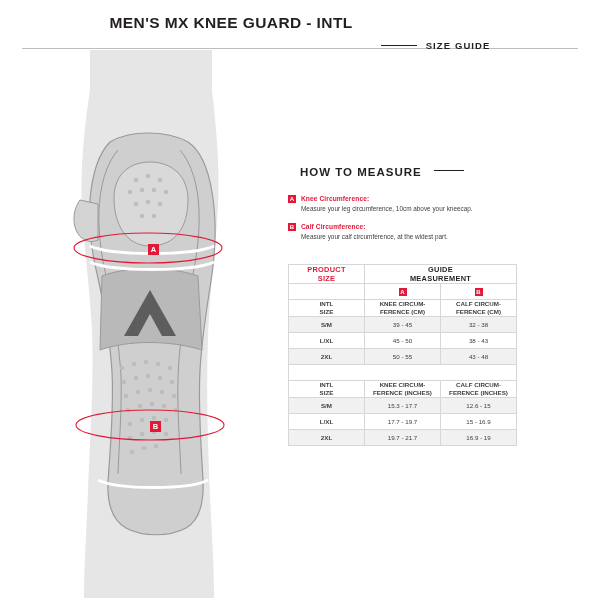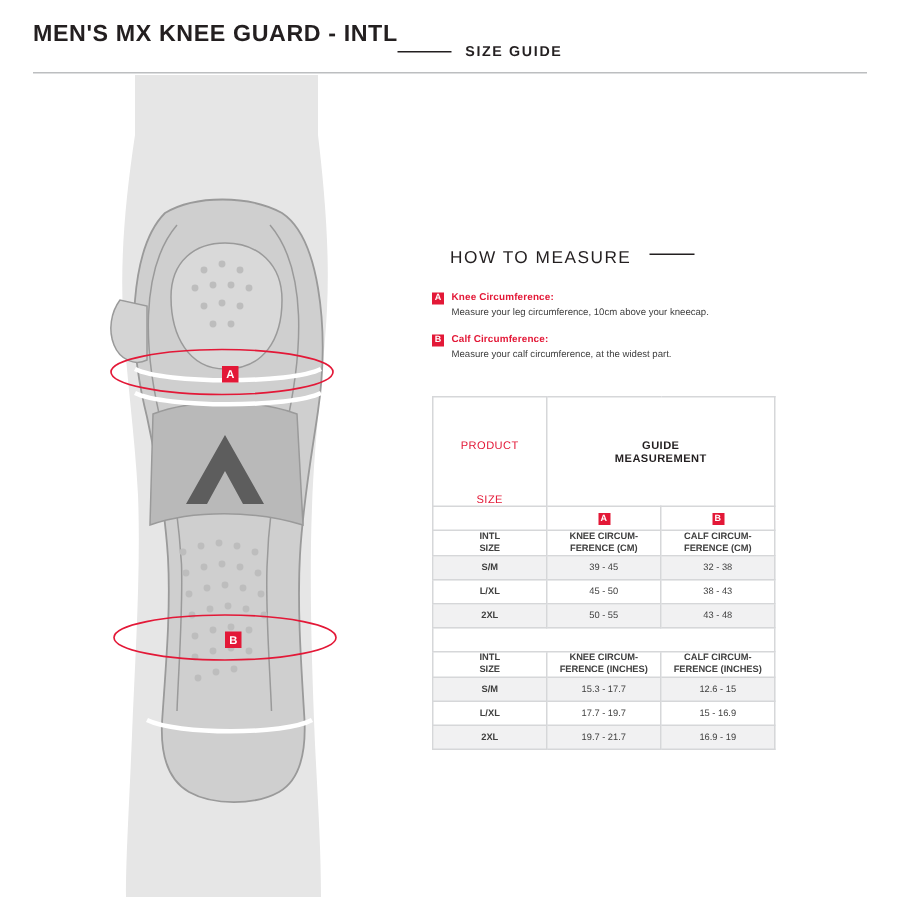--- a/index.html
+++ b/index.html
@@ -25,33 +25,34 @@
   
   .header {
     position: absolute;
     left: 22px;
     top: 14px;
     width: 556px;
     height: 34px;
     border-bottom: 1px solid #bcbec0;
     display: flex;
     align-items: flex-start;
-    justify-content: flex-start;
+    justify-content: center;
+    gap: 28px;
   }
   .header-title {
     font-size: 15.5px;
     font-weight: bold;
     letter-spacing: 0.4px;
     color: #231f20;
     white-space: nowrap;
   }
   .header-right {
     display: flex;
     align-items: center;
-    margin-top: 15px;
+    margin-top: 26px;
   }
   .header-rule {
     width: 36px;
     height: 1px;
     background: #231f20;
     margin-right: 9px;
   }
   .header-sub {
     font-size: 9.5px;
     font-weight: bold;
@@ -71,21 +72,21 @@
 
   
   .howto {
     position: absolute;
     left: 288px;
     top: 162px;
     width: 292px;
   }
   .howto-title {
     font-size: 11.5px;
-    font-weight: normal;
+    font-weight: bold;
     letter-spacing: 1px;
     color: #231f20;
     display: inline-block;
     padding-left: 12px;
   }
   .howto-title-rule {
     display: inline-block;
     width: 30px;
     height: 1px;
     background: #231f20;
@@ -153,25 +154,24 @@
   .col-b { width: 76px; }
   .col-c { width: 76px; }
 
   .hdr-top td {
     border: none;
     height: 24px;
     vertical-align: middle;
   }
   .hdr-prod {
     font-size: 7.4px;
-    font-weight: normal;
+    font-weight: bold;
     color: #e31837;
     letter-spacing: 0.3px;
     line-height: 9px;
-    margin-top: 27px;
   }
   .hdr-body {
     font-size: 7.4px;
     font-weight: bold;
     color: #231f20;
     letter-spacing: 0.3px;
     line-height: 9px;
   }
   .marker-row td {
     border: none;

